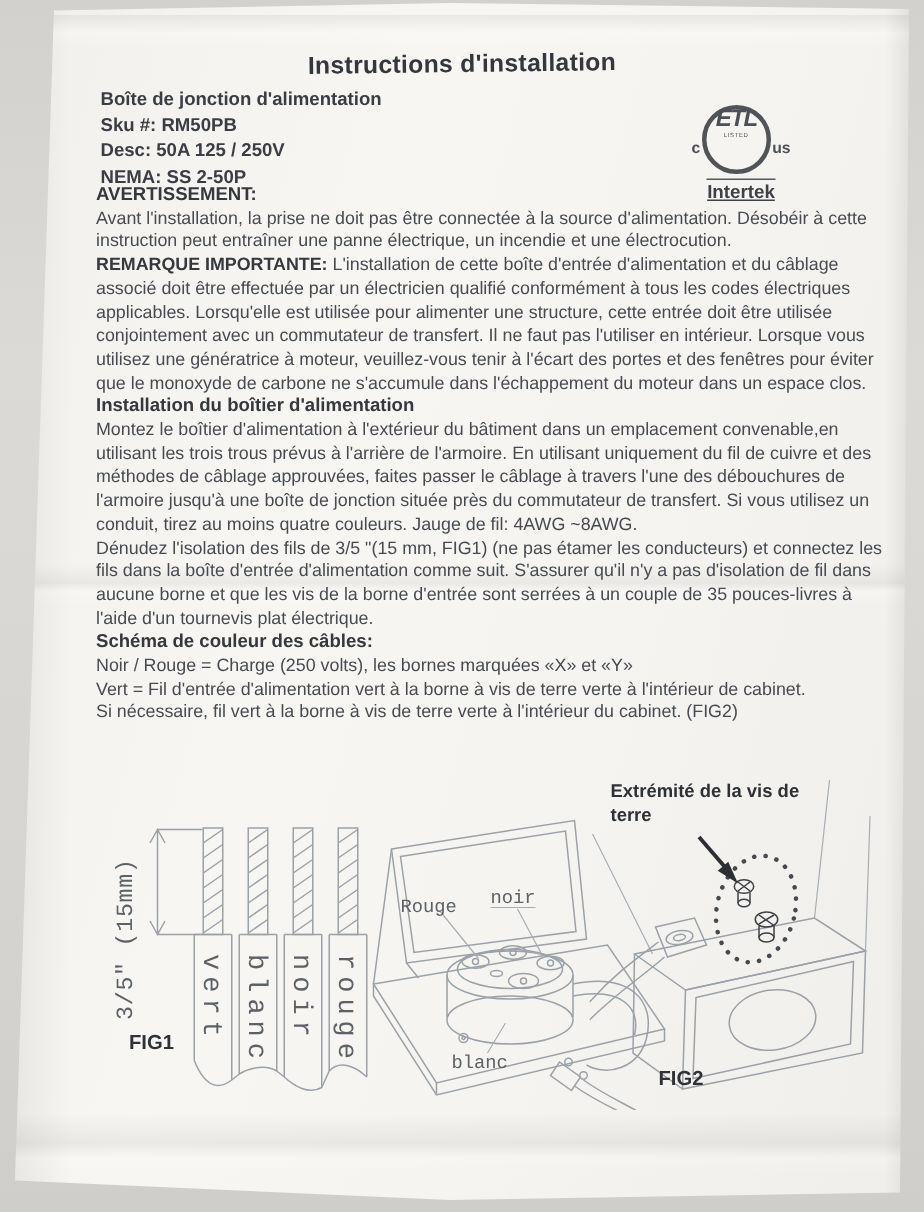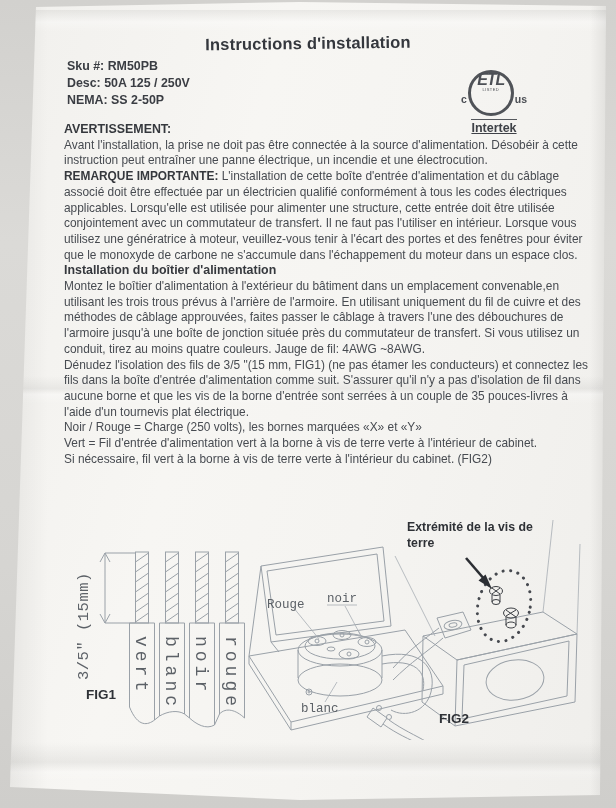--- a/index.html
+++ b/index.html
@@ -61,20 +61,21 @@
 <div class="paper">
   <div class="crease c1"></div>
   <div class="crease c2"></div>
   <div class="crease c3"></div>
   <div class="shade-r"></div>
   <div class="shade-l"></div>
 
   <h1 class="title">Instructions d'installation</h1>
 
   <div class="product">
+    <div>Boîte de jonction d'alimentation</div>
     <div>Sku #: RM50PB</div>
     <div>Desc: 50A 125 / 250V</div>
     <div>NEMA: SS 2-50P</div>
   </div>
 
   <div class="etl">
     <div class="etl-row">
       <span class="etl-c">c</span>
       <span class="etl-circle">
         <span class="etl-word">ETL</span>
@@ -85,20 +86,21 @@
     <span class="etl-intertek">Intertek</span>
   </div>
 
   <div class="flow">
     <h2>AVERTISSEMENT:</h2>
     <p>Avant l'installation, la prise ne doit pas être connectée à la source d'alimentation. Désobéir à cette instruction peut entraîner une panne électrique, un incendie et une électrocution.</p>
     <p><strong>REMARQUE IMPORTANTE:</strong><span> L'installation de cette boîte d'entrée d'alimentation et du câblage associé doit être effectuée par un électricien qualifié conformément à tous les codes électriques applicables. Lorsqu'elle est utilisée pour alimenter une structure, cette entrée doit être utilisée conjointement avec un commutateur de transfert. Il ne faut pas l'utiliser en intérieur. Lorsque vous utilisez une génératrice à moteur, veuillez-vous tenir à l'écart des portes et des fenêtres pour éviter que le monoxyde de carbone ne s'accumule dans l'échappement du moteur dans un espace clos.</span></p>
     <h2>Installation du boîtier d'alimentation</h2>
     <p>Montez le boîtier d'alimentation à l'extérieur du bâtiment dans un emplacement convenable,en utilisant les trois trous prévus à l'arrière de l'armoire. En utilisant uniquement du fil de cuivre et des méthodes de câblage approuvées, faites passer le câblage à travers l'une des débouchures de l'armoire jusqu'à une boîte de jonction située près du commutateur de transfert. Si vous utilisez un conduit, tirez au moins quatre couleurs. Jauge de fil: 4AWG ~8AWG.</p>
     <p>Dénudez l'isolation des fils de 3/5 "(15 mm, FIG1) (ne pas étamer les conducteurs) et connectez les fils dans la boîte d'entrée d'alimentation comme suit. S'assurer qu'il n'y a pas d'isolation de fil dans aucune borne et que les vis de la borne d'entrée sont serrées à un couple de 35 pouces-livres à l'aide d'un tournevis plat électrique.</p>
+    <h2>Schéma de couleur des câbles:</h2>
     <p>Noir / Rouge = Charge (250 volts), les bornes marquées «X» et «Y»</p>
     <p class="narrow">Vert = Fil d'entrée d'alimentation vert à la borne à vis de terre verte à l'intérieur de cabinet. Si nécessaire, fil vert à la borne à vis de terre verte à l'intérieur du cabinet. (FIG2)</p>
   </div>
 
   <svg class="figsvg f1" width="212" height="198" viewBox="0 0 212 198">
 
     <g class="sk">
       <path d="M69,9 V79 M64,18 L69,9 L74,18 M64,70 L69,79 L74,70 M69,9 H99 M69,79 H99"></path>
     </g>
     <text class="mono-label" transform="translate(52 136) rotate(-90)" font-size="15.5" letter-spacing="0.5">3/5" (15mm)</text>

